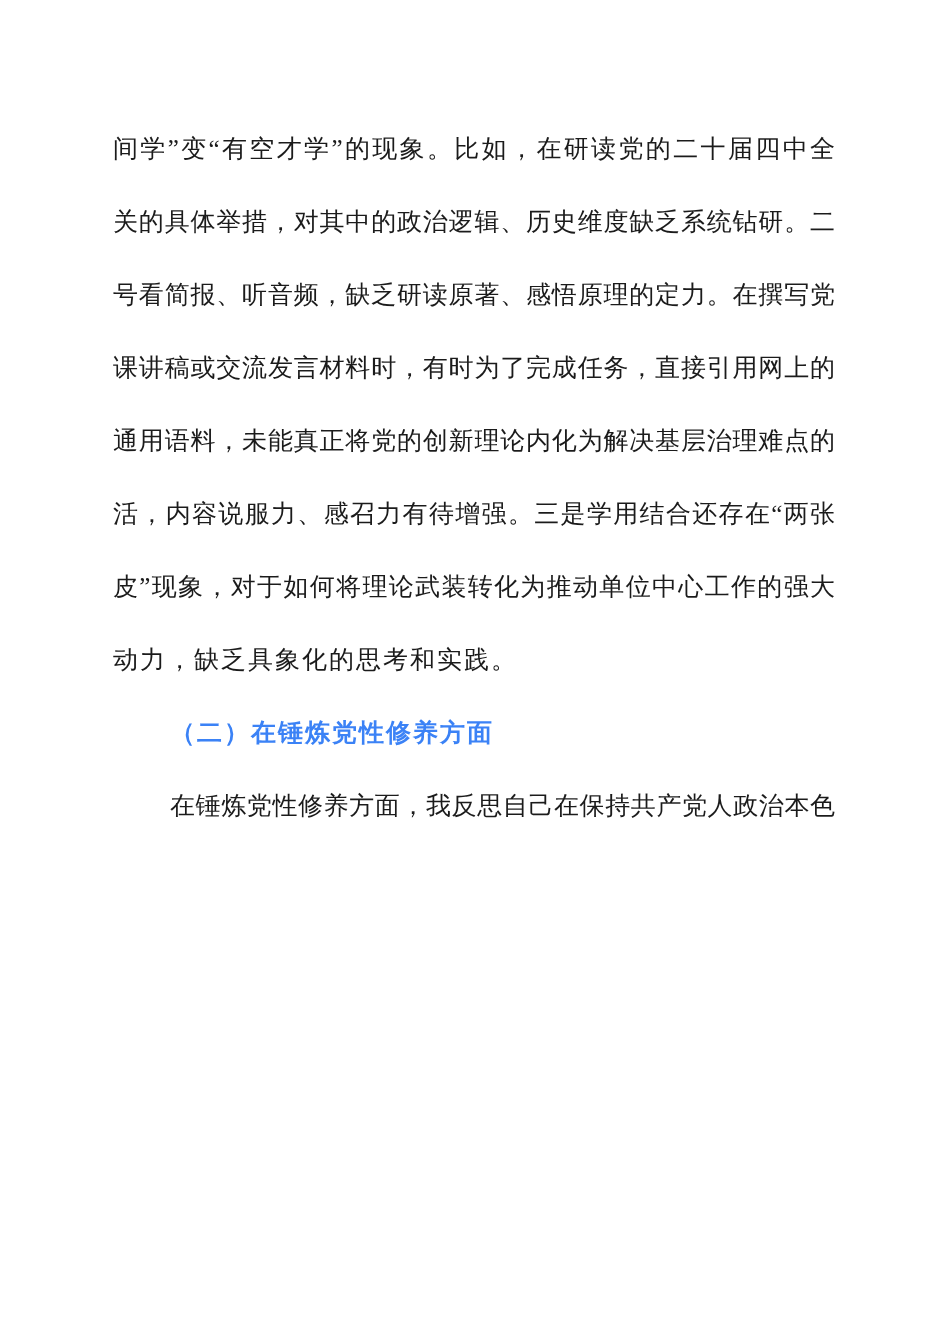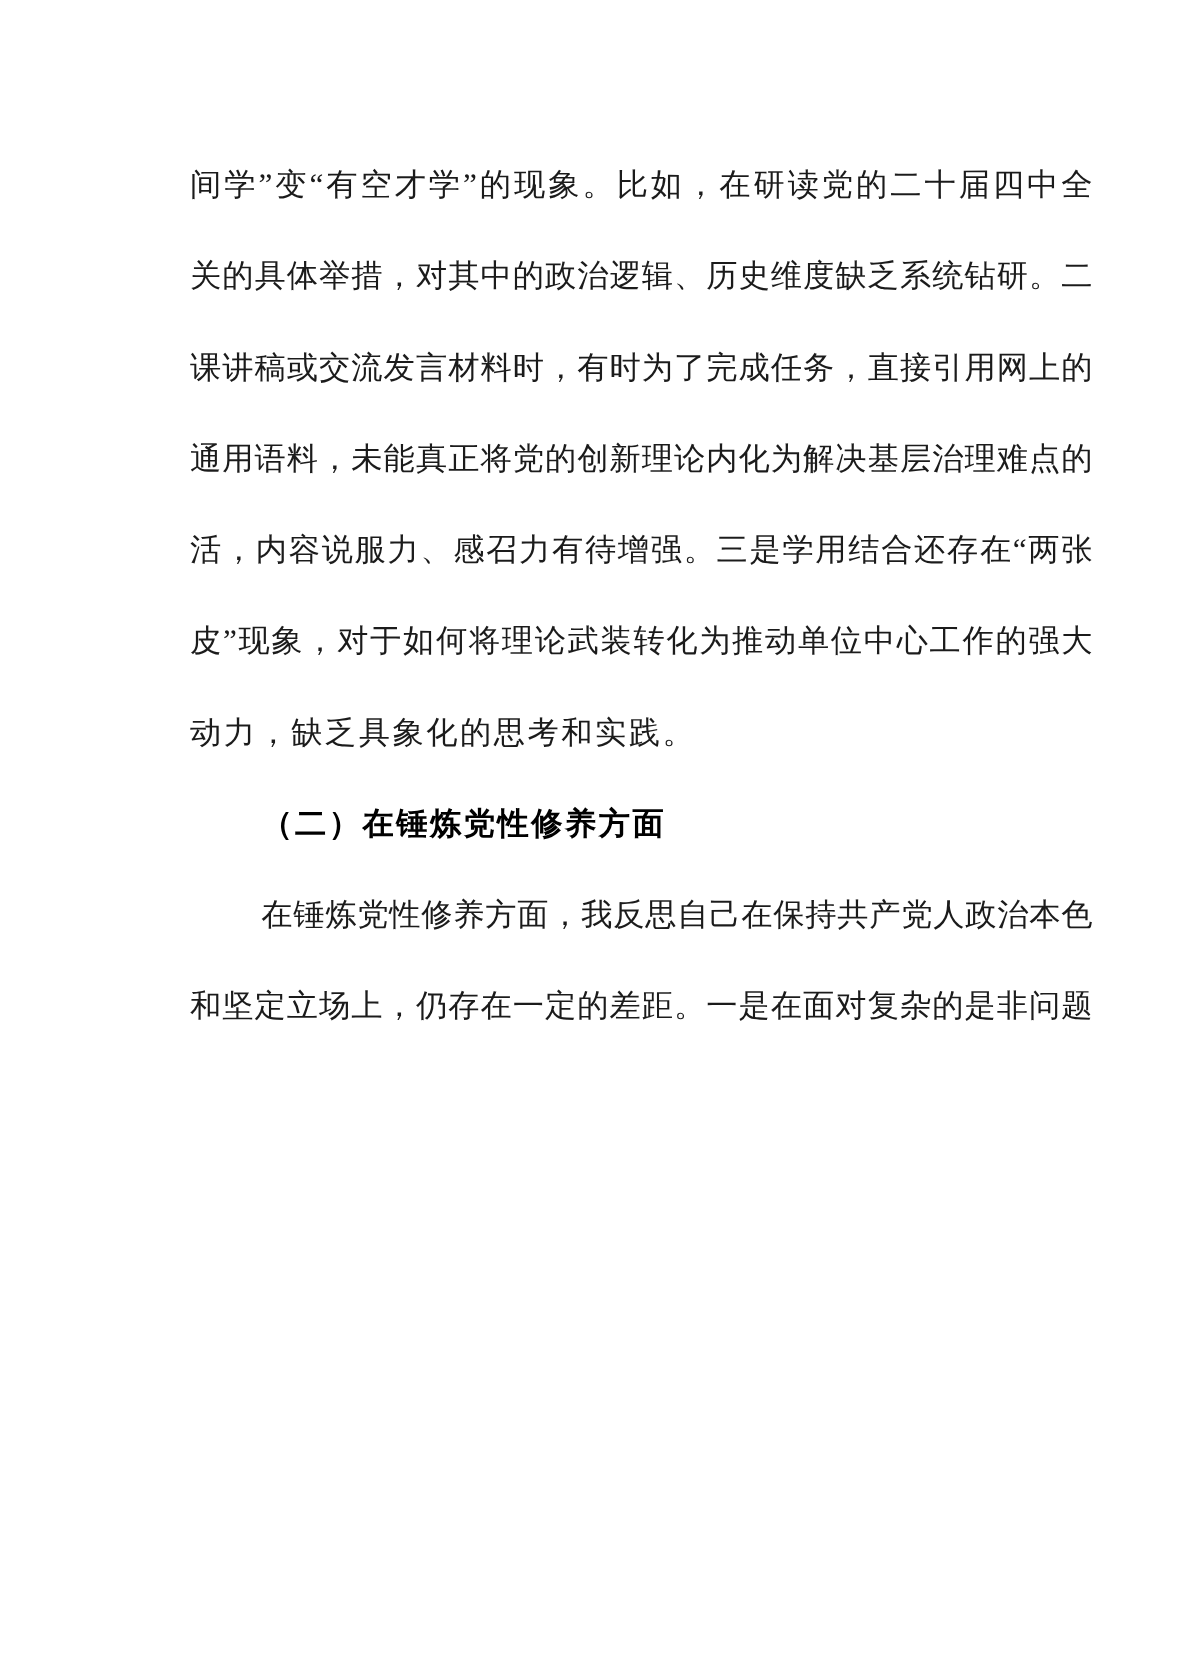--- a/index.html
+++ b/index.html
@@ -17,21 +17,20 @@
     width: 950px;
     height: 1344px;
     background: #ffffff;
     overflow: hidden;
   }
   .text-block {
     position: absolute;
     left: 113px;
     top: 112px;
     width: 722px;
-    margin-left: 39px;
   }
   
   .ln {
     height: 73px;
     line-height: 73px;
     font-size: 25px;
     color: #1b1b1b;
     text-align: justify;
     text-align-last: justify;
     text-justify: inter-character;
@@ -43,36 +42,36 @@
     text-align: left;
     text-align-last: left;
     letter-spacing: 2px;
   }
   
   .indent2 {
     text-indent: 57px;
   }
   .heading {
     font-weight: 700;
-    color: #000000;
+    color: #3b82f6;
   }
 </style>
 </head>
 <body>
 
 <div class="page">
   <div class="text-block">
 
     <div class="ln">间学”变“有空才学”的现象。比如，在研读党的二十届四中全</div>
     <div class="ln">关的具体举措，对其中的政治逻辑、历史维度缺乏系统钻研。二</div>
+    <div class="ln">号看简报、听音频，缺乏研读原著、感悟原理的定力。在撰写党</div>
     <div class="ln">课讲稿或交流发言材料时，有时为了完成任务，直接引用网上的</div>
     <div class="ln">通用语料，未能真正将党的创新理论内化为解决基层治理难点的</div>
     <div class="ln">活，内容说服力、感召力有待增强。三是学用结合还存在“两张</div>
     <div class="ln">皮”现象，对于如何将理论武装转化为推动单位中心工作的强大</div>
     <div class="ln ln-left">动力，缺乏具象化的思考和实践。</div>
 
     <div class="ln ln-left heading indent2">（二）在锤炼党性修养方面</div>
 
     <div class="ln indent2">在锤炼党性修养方面，我反思自己在保持共产党人政治本色</div>
-    <div class="ln">和坚定立场上，仍存在一定的差距。一是在面对复杂的是非问题</div>
 
   </div>
 </div>
 
 </body></html>

